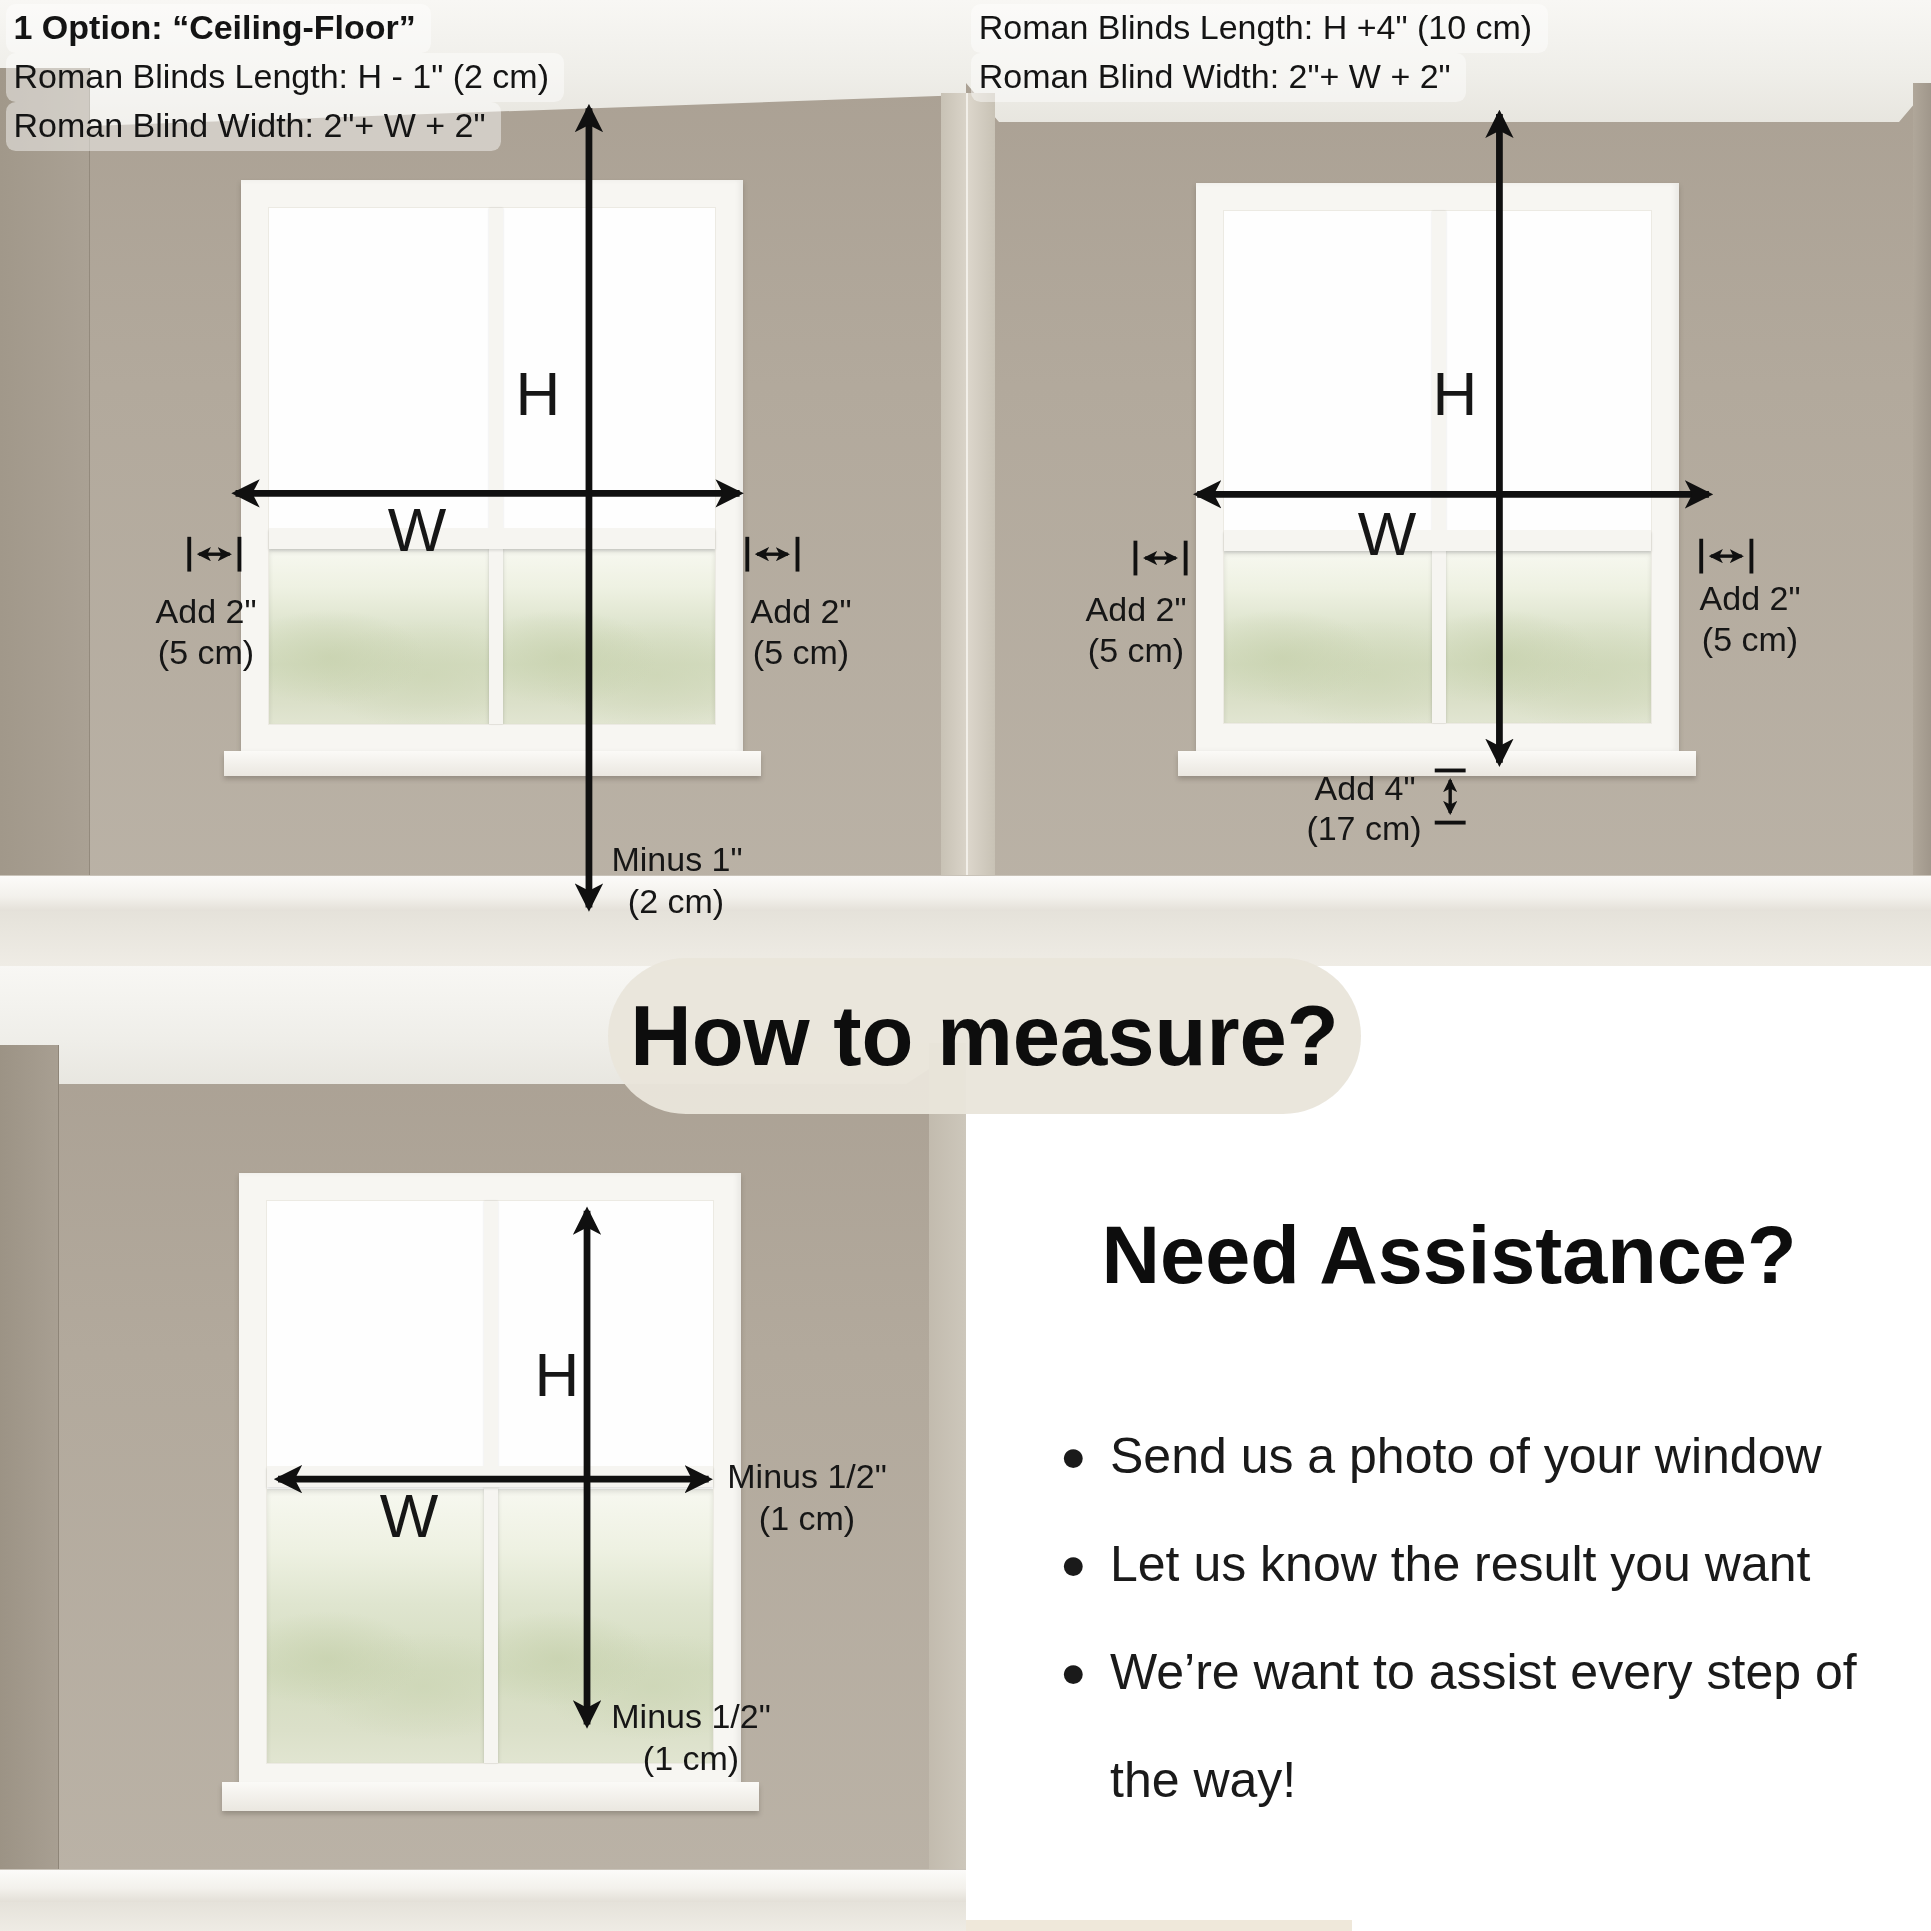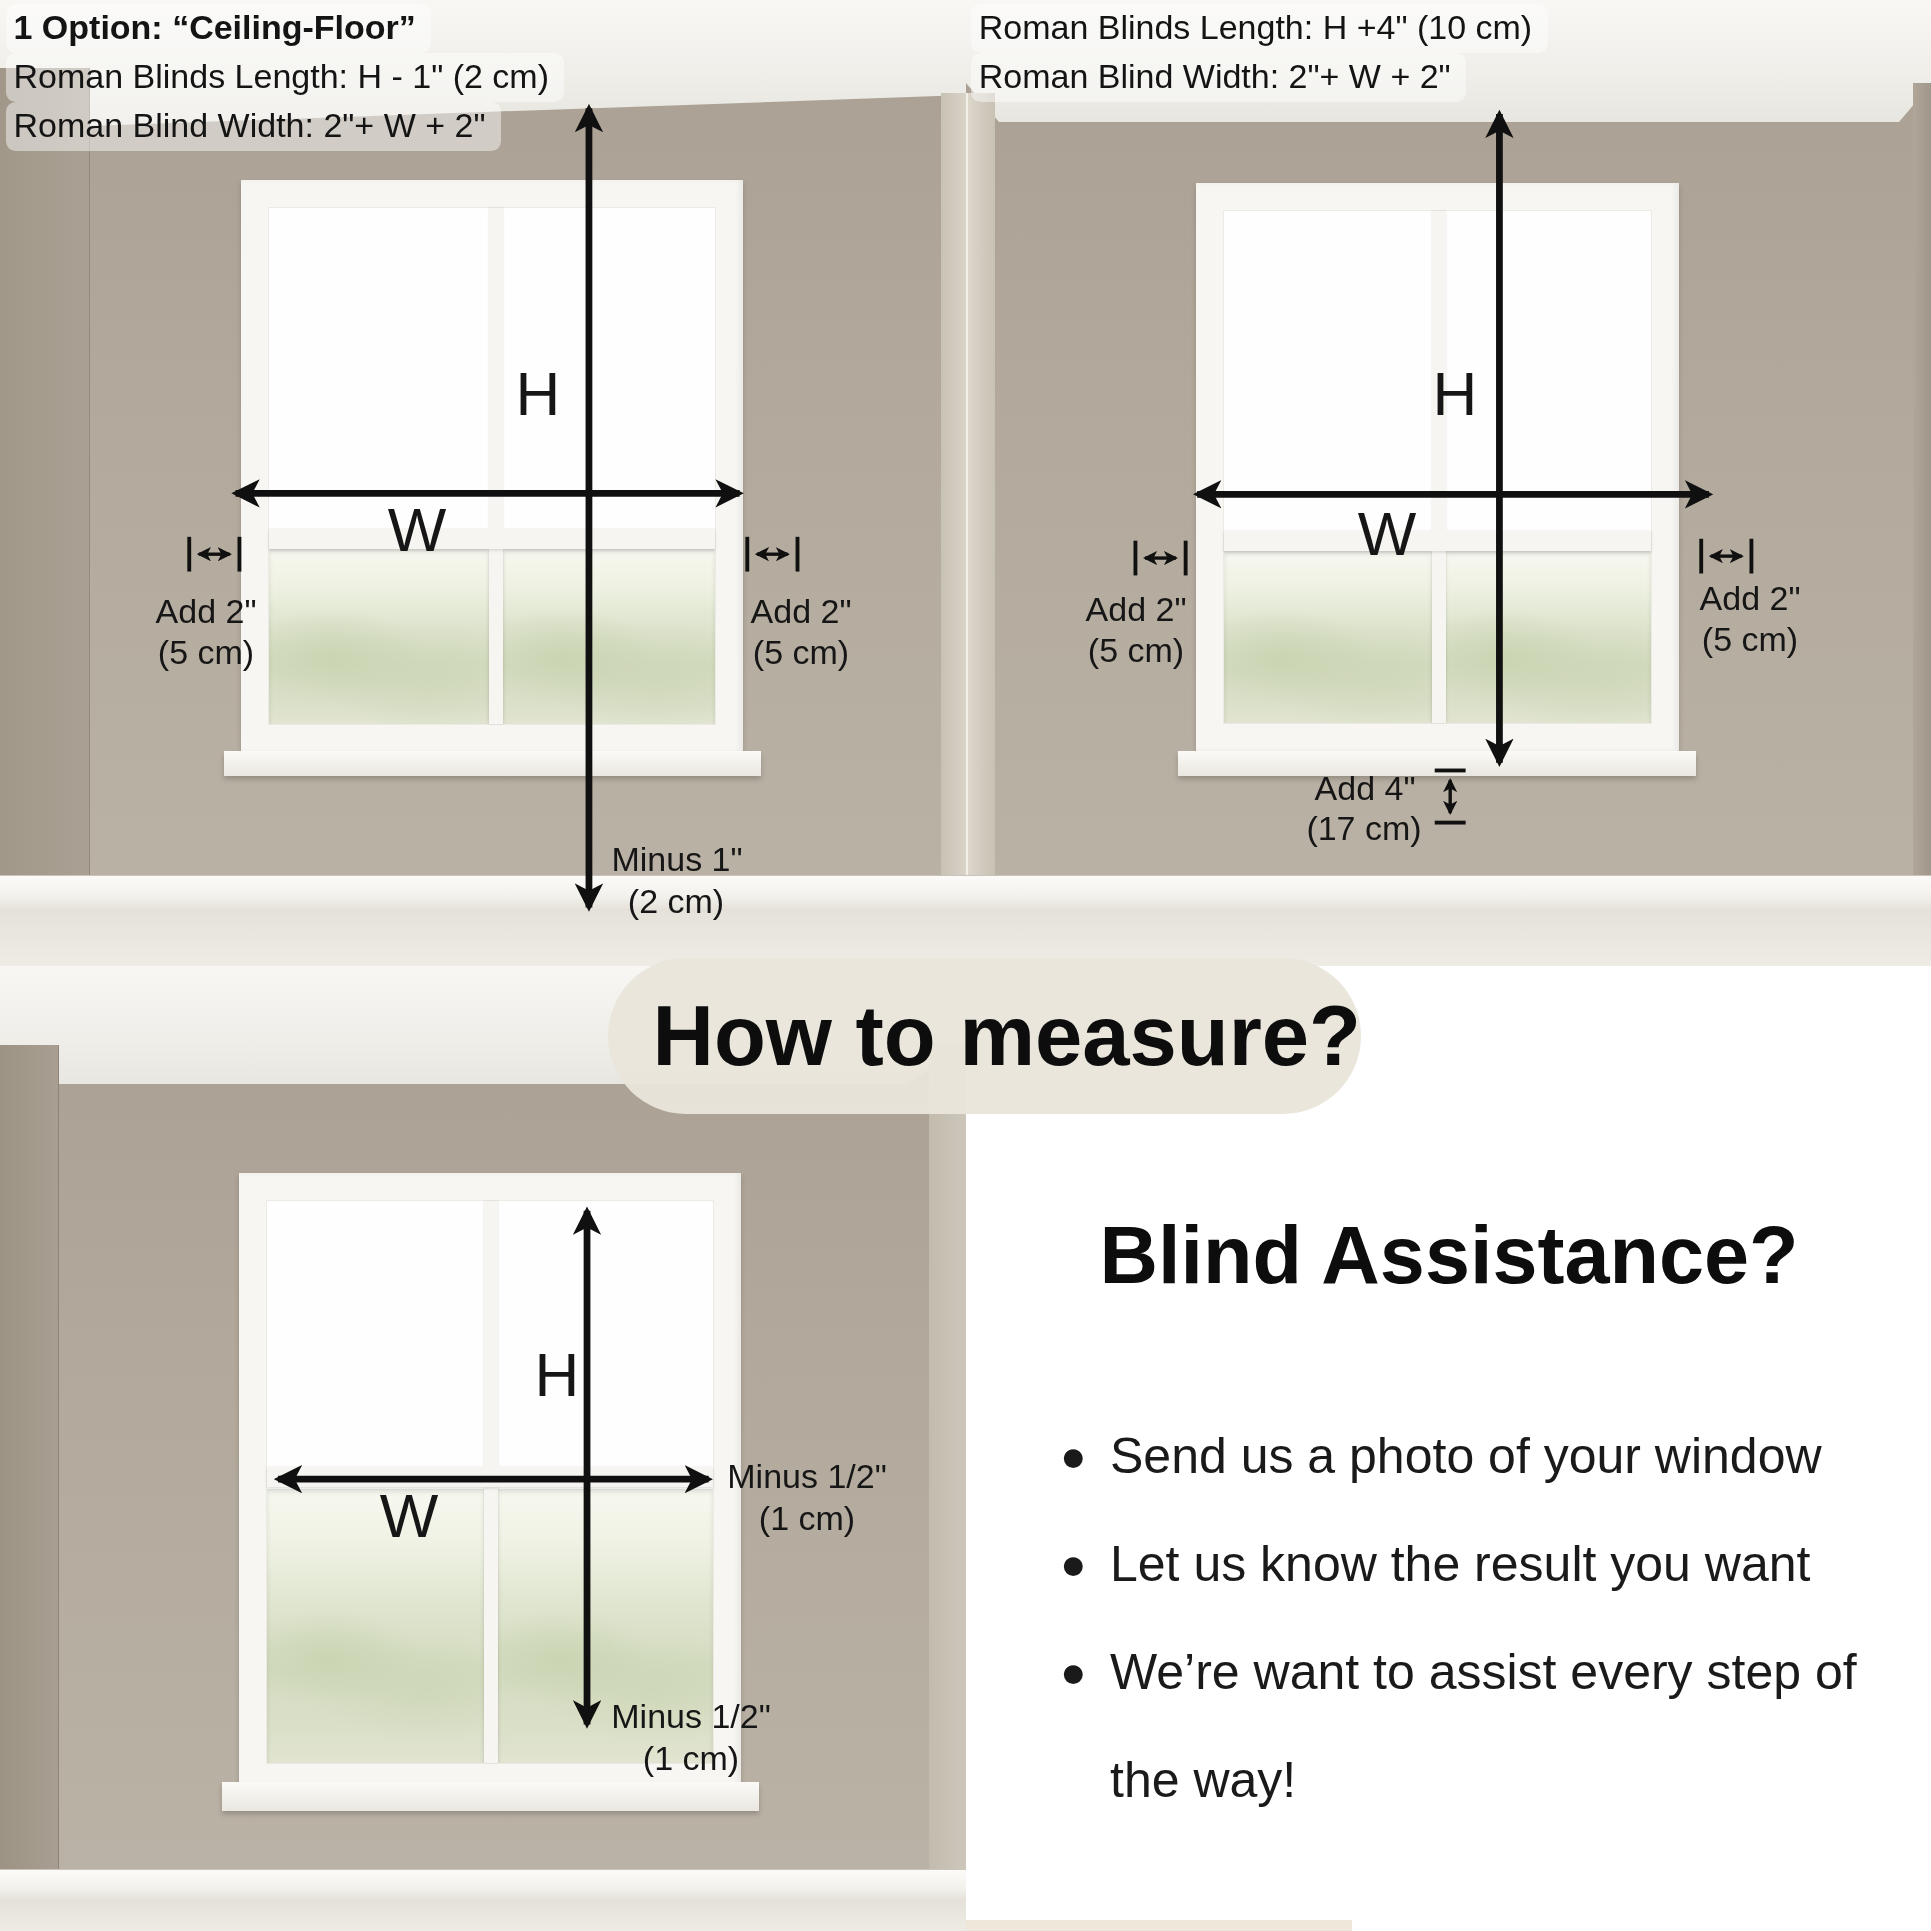--- a/index.html
+++ b/index.html
@@ -80,21 +80,21 @@
   .opt-title{font-weight:700;}
   #opt1-text{left:5.8px;top:3.9px;}
   #opt2-text{left:971px;top:3.9px;}
   #opt3-text{left:5.8px;top:991px;}
   #opt3-text .opt-line{background:rgba(255,255,255,.55);}
 
   .lbl{position:absolute;z-index:6;font-size:34px;line-height:41px;white-space:nowrap;transform:translateX(-50%);color:#161616;}
   .lbl.big{font-size:62px;line-height:62px;font-weight:400;}
 
   .pill{position:absolute;z-index:7;left:608px;top:958px;width:753px;height:156px;border-radius:79px;
-        background:rgba(233,229,219,.96);display:flex;align-items:center;justify-content:flex-end;}
+        background:rgba(233,229,219,.96);display:flex;align-items:center;justify-content:center;}
   .pill span{font-size:85px;font-weight:700;color:#0d0d0d;}
 
   .assist-heading{position:absolute;z-index:6;left:966px;top:1212px;width:966px;text-align:center;
         font-size:81px;line-height:87px;font-weight:700;color:#0d0d0d;}
   .assist-list{position:absolute;z-index:6;left:1060px;top:1402px;width:850px;margin:0;padding:0;list-style:none;}
   .assist-list li{position:relative;padding-left:50px;font-size:50px;line-height:108px;color:#1a1a1a;}
   .assist-list li .b-dot{position:absolute;left:0;top:0;font-size:44px;line-height:108px;}
   .assist-list li .b-text{display:inline-block;max-width:811px;vertical-align:top;}
 
   
@@ -258,21 +258,21 @@
   <div class="lbl big" style="left:409px;top:1485px;">W</div>
   <div class="lbl" style="left:807px;top:1456px;">Minus 1/2"</div>
   <div class="lbl" style="left:807px;top:1498px;">(1 cm)</div>
   <div class="lbl" style="left:691px;top:1696px;">Minus 1/2"</div>
   <div class="lbl" style="left:691px;top:1738px;">(1 cm)</div>
 
   <div class="pill">
     <span>How to measure?</span>
   </div>
 
-  <div class="assist-heading">Blind Assistance?</div>
+  <div class="assist-heading">Need Assistance?</div>
   <ul class="assist-list">
     <li>
       <span class="b-dot">●</span>
       <span class="b-text">Send us a photo of your window</span>
     </li>
     <li>
       <span class="b-dot">●</span>
       <span class="b-text">Let us know the result you want</span>
     </li>
     <li>

